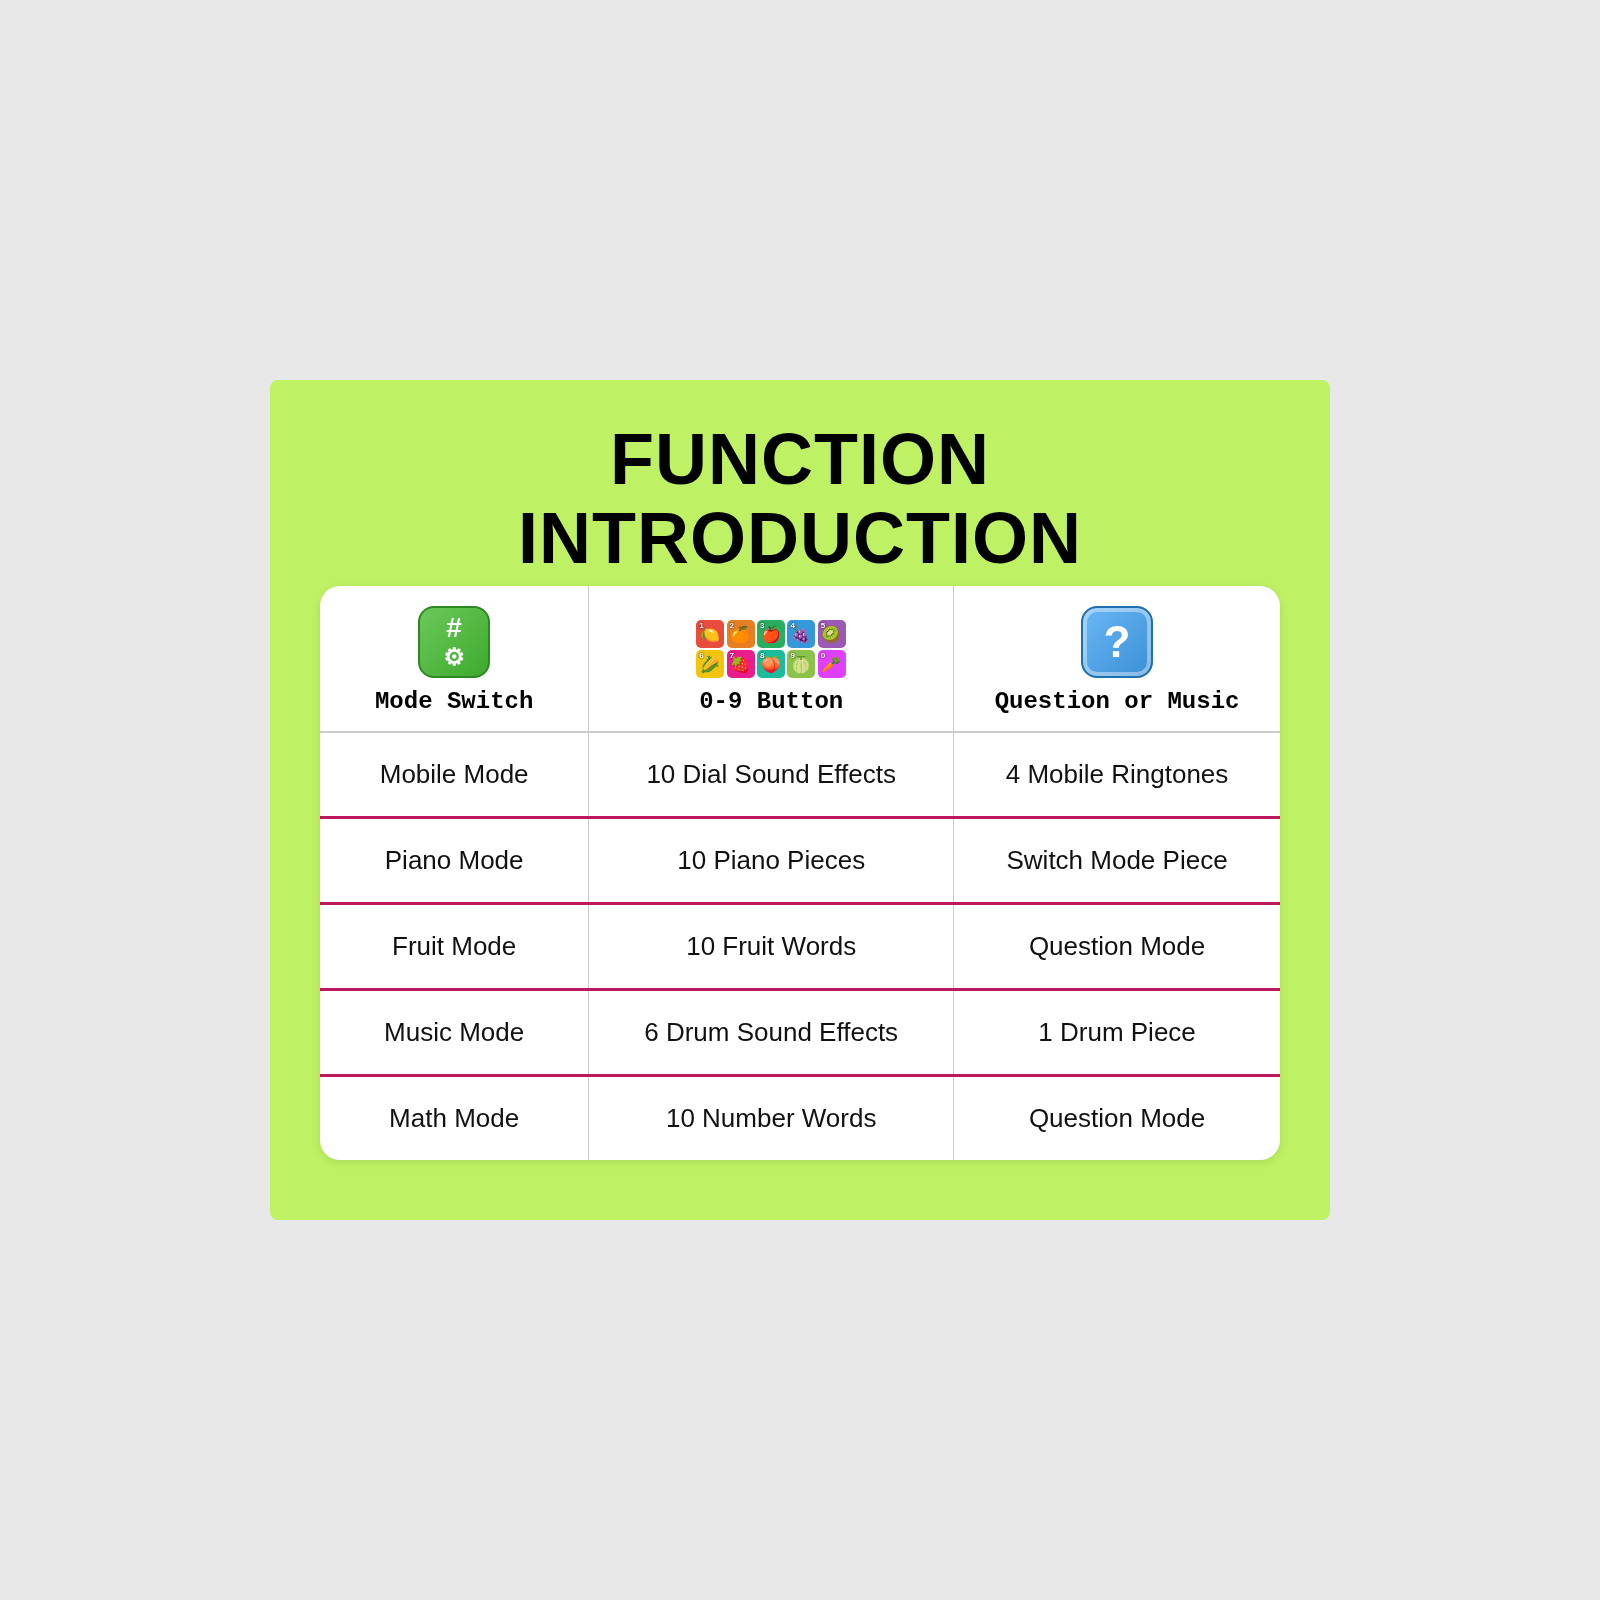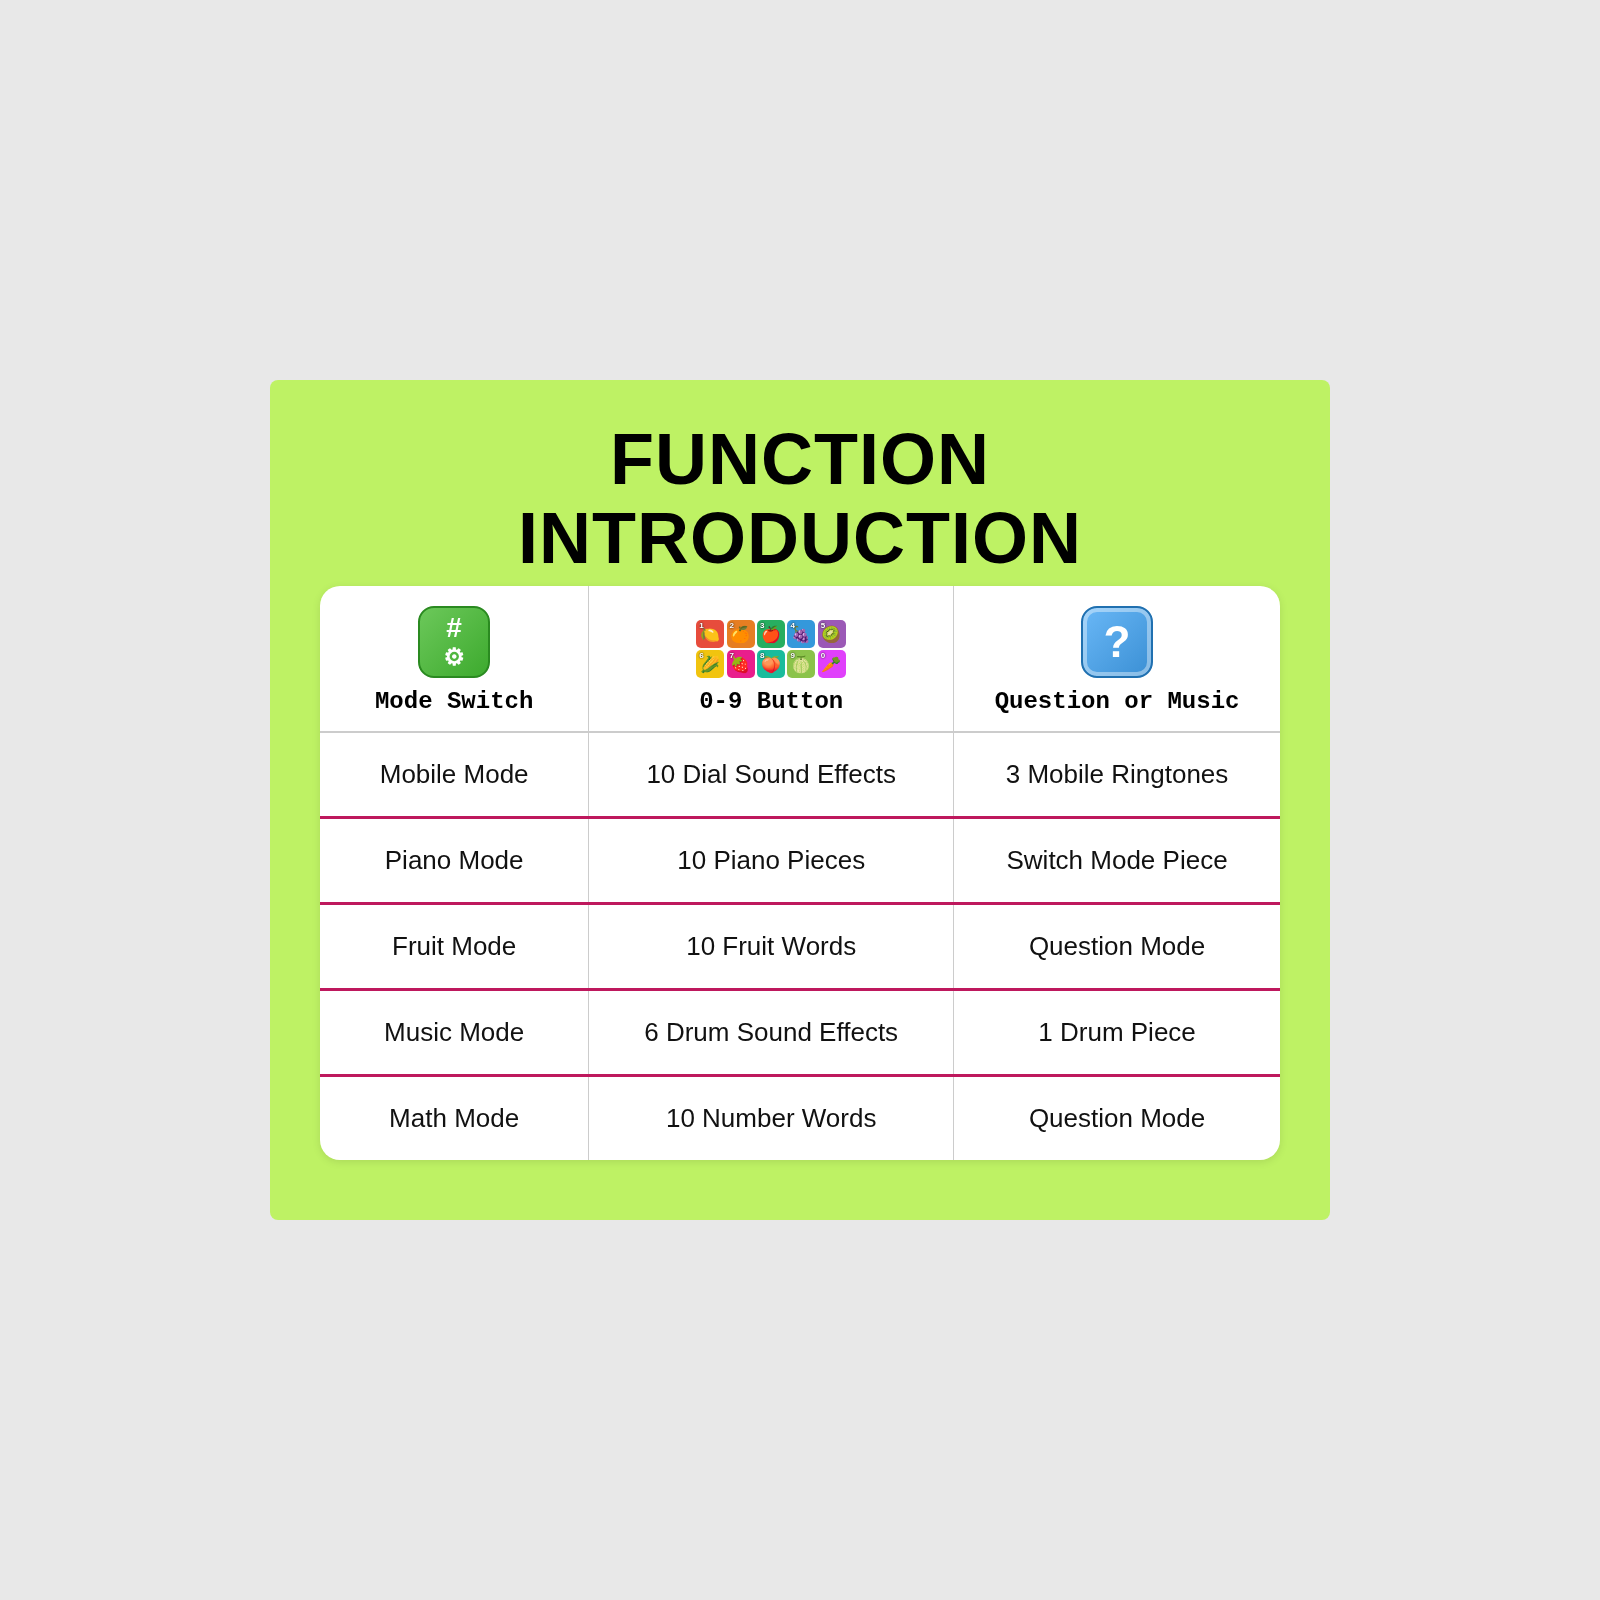--- a/index.html
+++ b/index.html
@@ -211,21 +211,21 @@
               </div>
             </div>
             <div class="header-label">Question or Music</div>
           </th>
         </tr>
       </thead>
       <tbody id="table-body">
       <tr>
             <td>Mobile Mode</td>
             <td>10 Dial Sound Effects</td>
-            <td>3 Mobile Ringtones</td>
+            <td>4 Mobile Ringtones</td>
           </tr>
           <tr>
             <td>Piano Mode</td>
             <td>10 Piano Pieces</td>
             <td>Switch Mode Piece</td>
           </tr>
           <tr>
             <td>Fruit Mode</td>
             <td>10 Fruit Words</td>
             <td>Question Mode</td>

